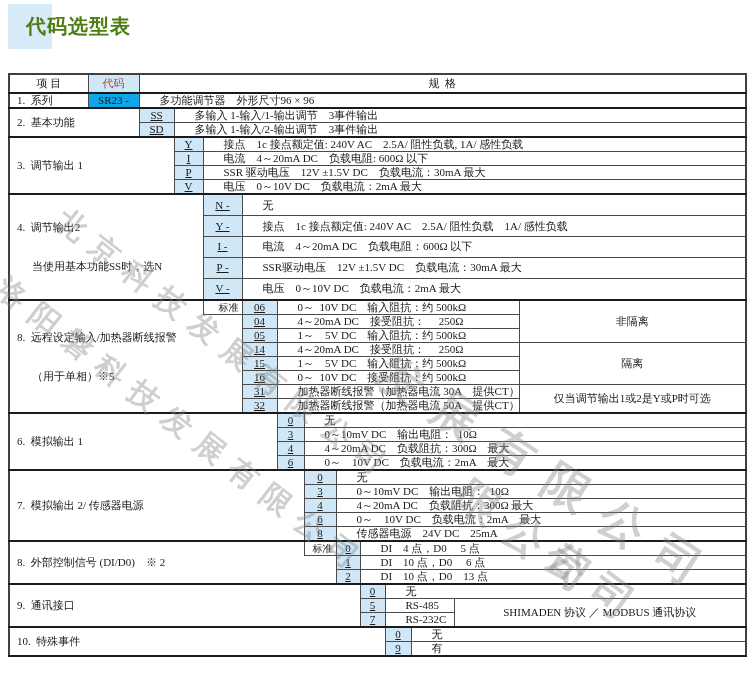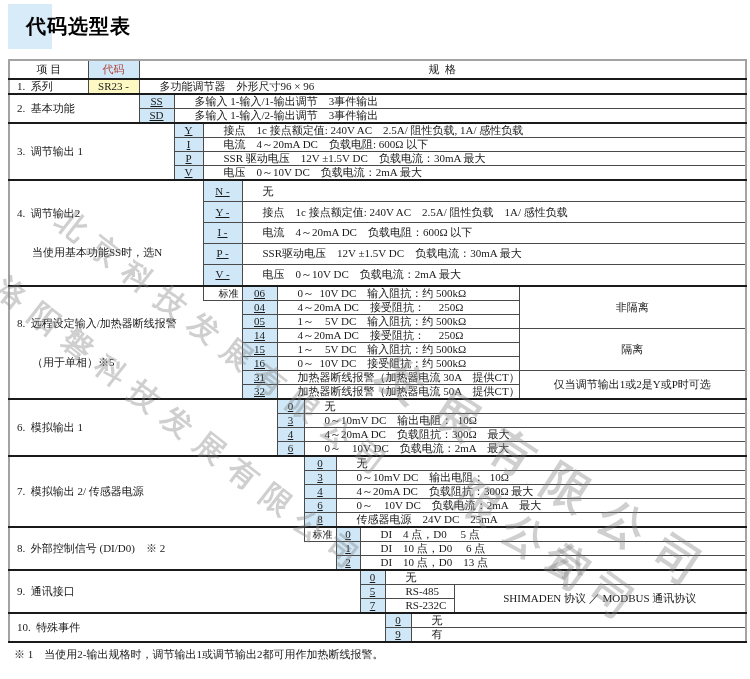--- a/index.html
+++ b/index.html
@@ -7,38 +7,38 @@
     width:750px;height:679px;position:relative;background:#ffffff;
     font-family:"Liberation Serif","DejaVu Serif",serif;
     color:#1a1a1a;overflow:hidden;
   }
   
   .title-wrap{position:absolute;left:0;top:0;width:750px;height:60px;}
   .title-square{position:absolute;left:8px;top:4px;width:44px;height:45px;background:#d7ebf8;}
   .page-title{
     position:absolute;left:26px;top:13px;
     font-family:"Liberation Sans","DejaVu Sans",sans-serif;
-    font-size:20px;font-weight:600;color:#000000;letter-spacing:1px;white-space:pre;
+    font-size:20px;font-weight:600;color:#4d7c0f;letter-spacing:1px;white-space:pre;
   }
   
   table.sel{
-    position:absolute;left:8px;top:59px;
+    position:absolute;left:8px;top:73px;
     border-collapse:collapse;table-layout:fixed;width:737px;
-    border:2px solid #a3a3a3;
+    border:2px solid #404040;
     font-size:11px;
   }
   td{
     border:1px solid #4a4a4a;
     height:13px;line-height:13px;padding:0 3px;
     vertical-align:middle;white-space:pre;overflow:hidden;
   }
   td.hd{height:17px;line-height:17px;text-align:center;border-bottom:2px solid #1a1a1a;}
   td.code-h{background:#cfe7f6;color:#b0413d;}
   td.cc{text-align:center;background:#cfe7f6;text-decoration:underline;}
-  td.cw{text-align:center;background:#fef9c3;}
+  td.cw{text-align:center;background:#0ea5e9;}
   td.std{text-align:right;font-size:10px;background:#ffffff;}
   td.item{border-right:none;padding-left:7px;vertical-align:middle;}
   td.item .l2{padding-left:15px;}
   td.spec{padding-left:20px;}
   td.note{text-align:center;}
   td.nob{border:none;background:transparent;}
   td.sb{border-bottom:2px solid #1a1a1a;}
   
   .footnotes{position:absolute;left:14px;top:646px;font-size:11px;line-height:16px;}
   .fn{white-space:pre;}
@@ -272,21 +272,20 @@
     <td class="spec" colspan="3">无</td>
   </tr>
   <tr>
     <td class="cc sb">9</td>
     <td class="spec sb" colspan="3">有</td>
   </tr>
 </tbody>
   </table>
 
 <div class="footnotes">
-  <div class="fn">※ 1　当使用2-输出规格时，调节输出1或调节输出2都可用作加热断线报警。</div>
 </div>
 
 <div class="wm-layer">
   <span class="wm wm1">北京科技发展有限公司</span>
   <span class="wm wm2">洛阳磐科技发展有限公司</span>
   <span class="wm wm3">发展有限公司</span>
   <span class="wm wm4">限公司</span>
   <span class="wm wm5">公司</span>
 </div>
 

